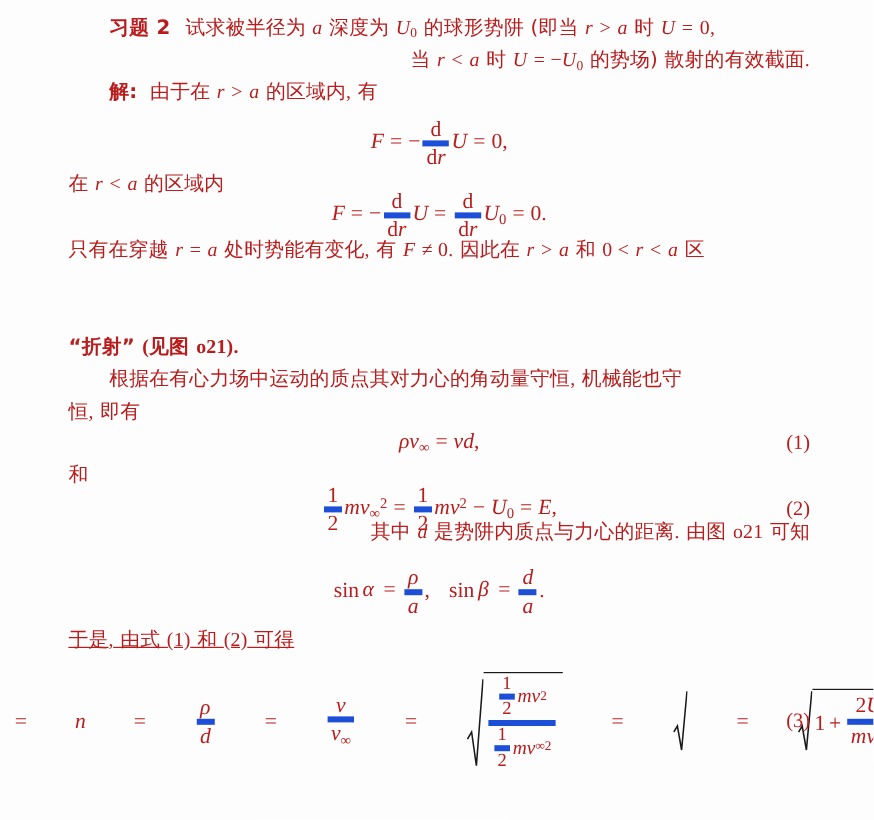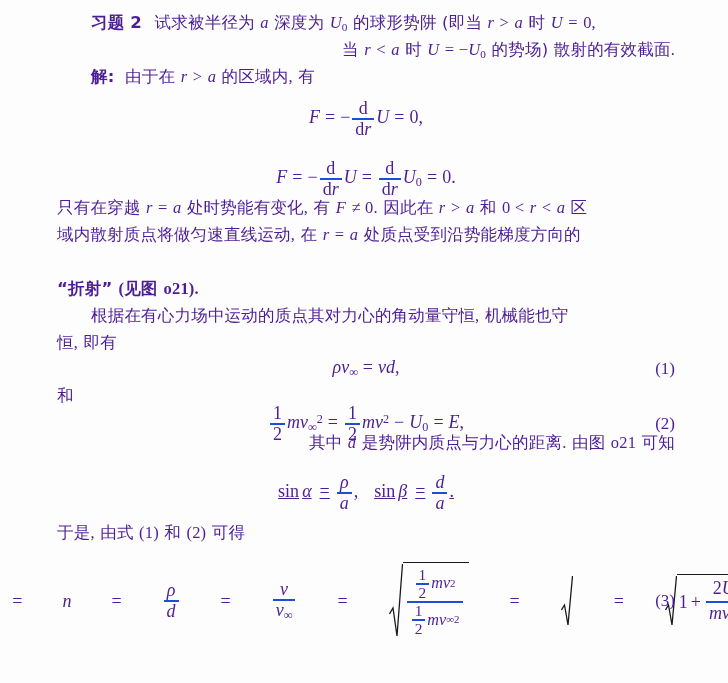--- a/index.html
+++ b/index.html
@@ -7,21 +7,21 @@
     padding: 0;
     background: #ffffff;
   }
   .page {
     position: relative;
     width: 728px;
     height: 683px;
     background: #fdfdfd;
     overflow: hidden;
     font-family: "Liberation Serif", "DejaVu Serif", serif;
-    color: #4c1d95;
+    color: #b91c1c;
   }
   .body-line {
     position: absolute;
     left: 57px;
     width: 618px;
     font-size: 17.5px;
     line-height: 1.0;
     white-space: nowrap;
     letter-spacing: 0.2px;
   }
@@ -55,21 +55,21 @@
   }
   .frac {
     display: inline-flex;
     flex-direction: column;
     align-items: center;
     vertical-align: middle;
     margin: 0 2px;
     line-height: 1.05;
   }
   .frac > .num { padding: 0 3px; }
-  .frac > .den { padding: 0 3px; border-top: 2px solid #1d4ed8; }
+  .frac > .den { padding: 0 3px; border-top: 5px solid #1d4ed8; }
   .sqrt {
     display: inline-flex;
     align-items: stretch;
     vertical-align: middle;
     margin: 0 1px;
   }
   .sqrt > .radical {
     display: flex;
     align-items: flex-end;
     font-size: 1em;
@@ -107,39 +107,39 @@
 
   <div class="eq-row" style="top:100px; height:38px;">
     <span>
       <span class="mathit">F</span><span class="op mathrm">=</span><span class="mathrm">−</span><span class="frac mathrm">
           <span class="num"><span class="mathrm">d</span></span>
           <span class="den"><span class="mathrm">d</span><span class="mathit">r</span></span>
         </span><span class="mathit">U</span><span class="op mathrm">=</span><span class="mathrm">0,</span>
     </span>
   </div>
 
+  <div class="body-line" style="top:144px;">
+    <span class="cjk">在 <span class="mathit">r</span> <span class="mathrm">&lt;</span> <span class="mathit">a</span> 的区域内</span>
+  </div>
 
   <div class="eq-row" style="top:160px; height:38px;">
     <span>
       <span class="mathit">F</span><span class="op mathrm">=</span><span class="mathrm">−</span><span class="frac mathrm">
           <span class="num"><span class="mathrm">d</span></span>
           <span class="den"><span class="mathrm">d</span><span class="mathit">r</span></span>
         </span><span class="mathit">U</span><span class="op mathrm">=</span><span class="frac mathrm">
           <span class="num"><span class="mathrm">d</span></span>
           <span class="den"><span class="mathrm">d</span><span class="mathit">r</span></span>
         </span><span class="mathit">U</span><sub class="mathrm">0</sub><span class="op mathrm">=</span><span class="mathrm">0.</span>
     </span>
   </div>
 
   <div class="body-line" style="top:199px;">
     <span class="cjk">只有在穿越 <span class="mathit">r</span> <span class="mathrm">=</span> <span class="mathit">a</span> 处时势能有变化<span class="mathrm">,</span> 有 <span class="mathit">F</span> <span class="mathrm">≠ 0.</span> 因此在 <span class="mathit">r</span> <span class="mathrm">&gt;</span> <span class="mathit">a</span> 和 <span class="mathrm">0 &lt;</span> <span class="mathit">r</span> <span class="mathrm">&lt;</span> <span class="mathit">a</span> 区</span>
   </div>
-  <div class="body-line" style="top:226px;">
-    <span class="cjk">域内散射质点将做匀速直线运动<span class="mathrm">,</span> 在 <span class="mathit">r</span> <span class="mathrm">=</span> <span class="mathit">a</span> 处质点受到沿势能梯度方向的</span>
-  </div>
   <div class="body-line" style="top:280px;font-weight:bold;">
     <span class="cjk">“折射” <span class="mathrm">(</span>见图 <span class="mathrm">o21).</span></span>
   </div>
 
   <div class="body-line indent" style="top:307px;">
     <span class="cjk">根据在有心力场中运动的质点其对力心的角动量守恒<span class="mathrm">,</span> 机械能也守</span>
   </div>
   <div class="body-line" style="top:334px;">
     <span class="cjk">恒<span class="mathrm">,</span> 即有</span>
   </div>
@@ -165,33 +165,33 @@
           <span class="den">2</span>
         </span><span class="mathit">mv</span><sup class="mathrm">2</sup><span class="op mathrm">−</span><span class="mathit">U</span><sub class="mathrm">0</sub><span class="op mathrm">=</span><span class="mathit">E</span><span class="mathrm">,</span>
     </span>
     <span class="eq-num">(2)</span>
   </div>
 
   <div class="body-line" style="top:434px;text-align:right;">
     <span class="cjk">其中 <span class="mathit">d</span> 是势阱内质点与力心的距离<span class="mathrm">.</span> 由图 <span class="mathrm">o21</span> 可知</span>
   </div>
 
-  <div class="eq-row" style="top:473px; height:40px;text-decoration:underline;">
+  <div class="eq-row" style="top:473px; height:40px;">
     <span>
       <span class="mathrm">sin</span><span class="op-tight mathit">α</span><span class="op mathrm">=</span><span class="frac">
           <span class="num mathit">ρ</span>
           <span class="den mathit">a</span>
         </span><span class="mathrm">,</span><span style="display:inline-block;width:16px;"></span><span class="mathrm">sin</span><span class="op-tight mathit">β</span><span class="op mathrm">=</span><span class="frac">
           <span class="num mathit">d</span>
           <span class="den mathit">a</span>
         </span><span class="mathrm">.</span>
     </span>
   </div>
 
-  <div class="body-line" style="top:524px;">
+  <div class="body-line" style="top:524px;text-decoration:underline;">
     <span class="cjk">于是<span class="mathrm">,</span> 由式 <span class="mathrm">(1)</span> 和 <span class="mathrm">(2)</span> 可得</span>
   </div>
 
   <div class="eq-row" style="top:558px; height:86px;">
     <span style="display:flex; align-items:center;gap:35px;">
       <span class="frac">
           <span class="num"><span class="mathrm">sin</span> <span class="mathit">α</span></span>
           <span class="den"><span class="mathrm">sin</span> <span class="mathit">β</span></span>
         </span>
       <span class="op mathrm">=</span>

